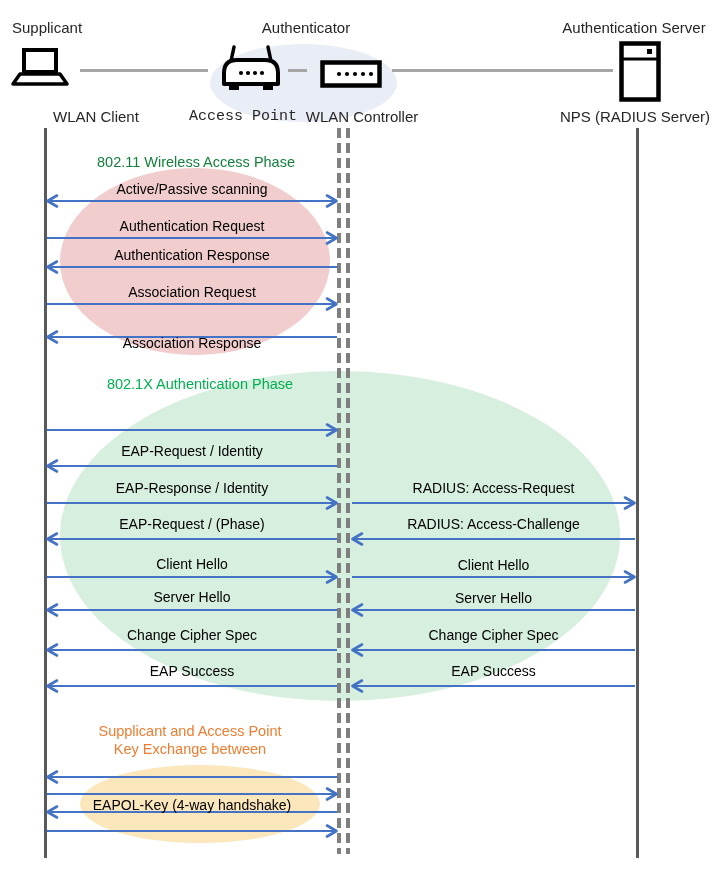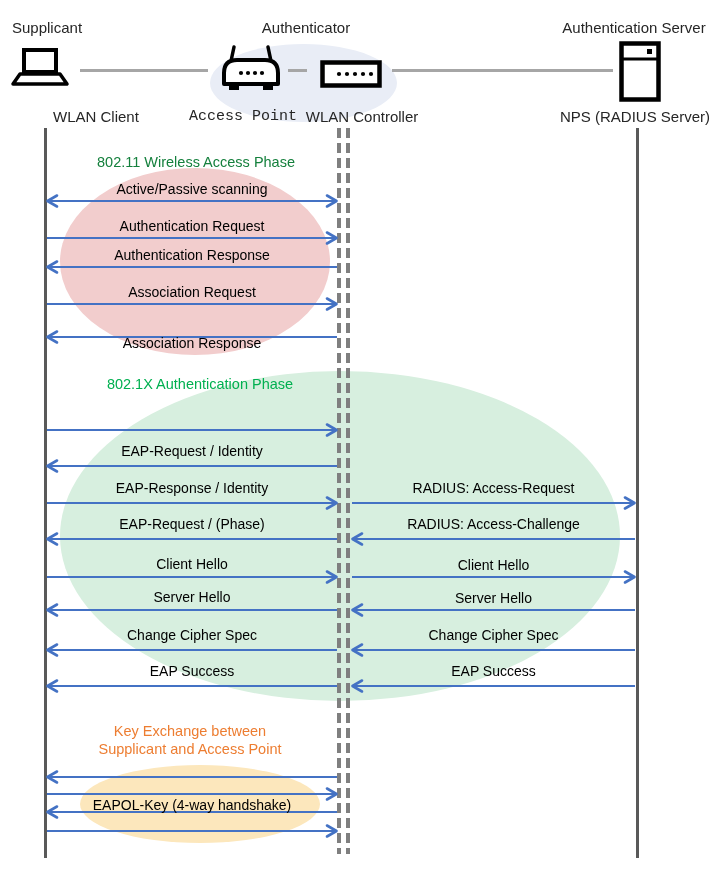--- a/index.html
+++ b/index.html
@@ -85,22 +85,22 @@
       <div class="ellipse" style="left: 60px; top: 168px; width: 270px; height: 187px; background: rgb(242, 205, 205);"></div>
       <div class="phase-title" style="left: 190px; top: 154px; color: #15803d; margin-left: 6px;">
         <div>802.11 Wireless Access Phase</div>
       </div>
       <div class="ellipse" style="left: 60px; top: 371px; width: 560px; height: 330px; background: rgb(215, 239, 223);"></div>
       <div class="phase-title" style="left: 200px; top: 376px; color: rgb(0, 176, 80);">
         <div>802.1X Authentication Phase</div>
       </div>
       <div class="ellipse" style="left: 80px; top: 765px; width: 240px; height: 78px; background: rgb(252, 231, 188);"></div>
       <div class="phase-title" style="left: 190px; top: 723px; color: rgb(237, 125, 49);">
+        <div>Supplicant and Access Point</div>
         <div>Key Exchange between</div>
-        <div>Supplicant and Access Point</div>
       </div>
       <div class="msg-label" style="left: 46px; top: 181px; width: 292px;">Active/Passive scanning</div>
       <svg class="arrow" width="292" height="14" viewBox="0 0 292 14" style="left: 46px; top: 194px;">
         <line x1="1" x2="291" y1="7" y2="7" stroke="#4472C4" stroke-width="2"></line>
         <path d="M11 1.5 L1.5 7 L11 12.5" fill="none" stroke="#4472C4" stroke-width="2.6" stroke-linecap="round" stroke-linejoin="round"></path>
         <path d="M281 1.5 L290.5 7 L281 12.5" fill="none" stroke="#4472C4" stroke-width="2.6" stroke-linecap="round" stroke-linejoin="round"></path>
       </svg>
       <div class="msg-label" style="left: 46px; top: 218px; width: 292px;">Authentication Request</div>
       <svg class="arrow" width="292" height="14" viewBox="0 0 292 14" style="left: 46px; top: 231px;">
         <line x1="1" x2="291" y1="7" y2="7" stroke="#4472C4" stroke-width="2"></line>

